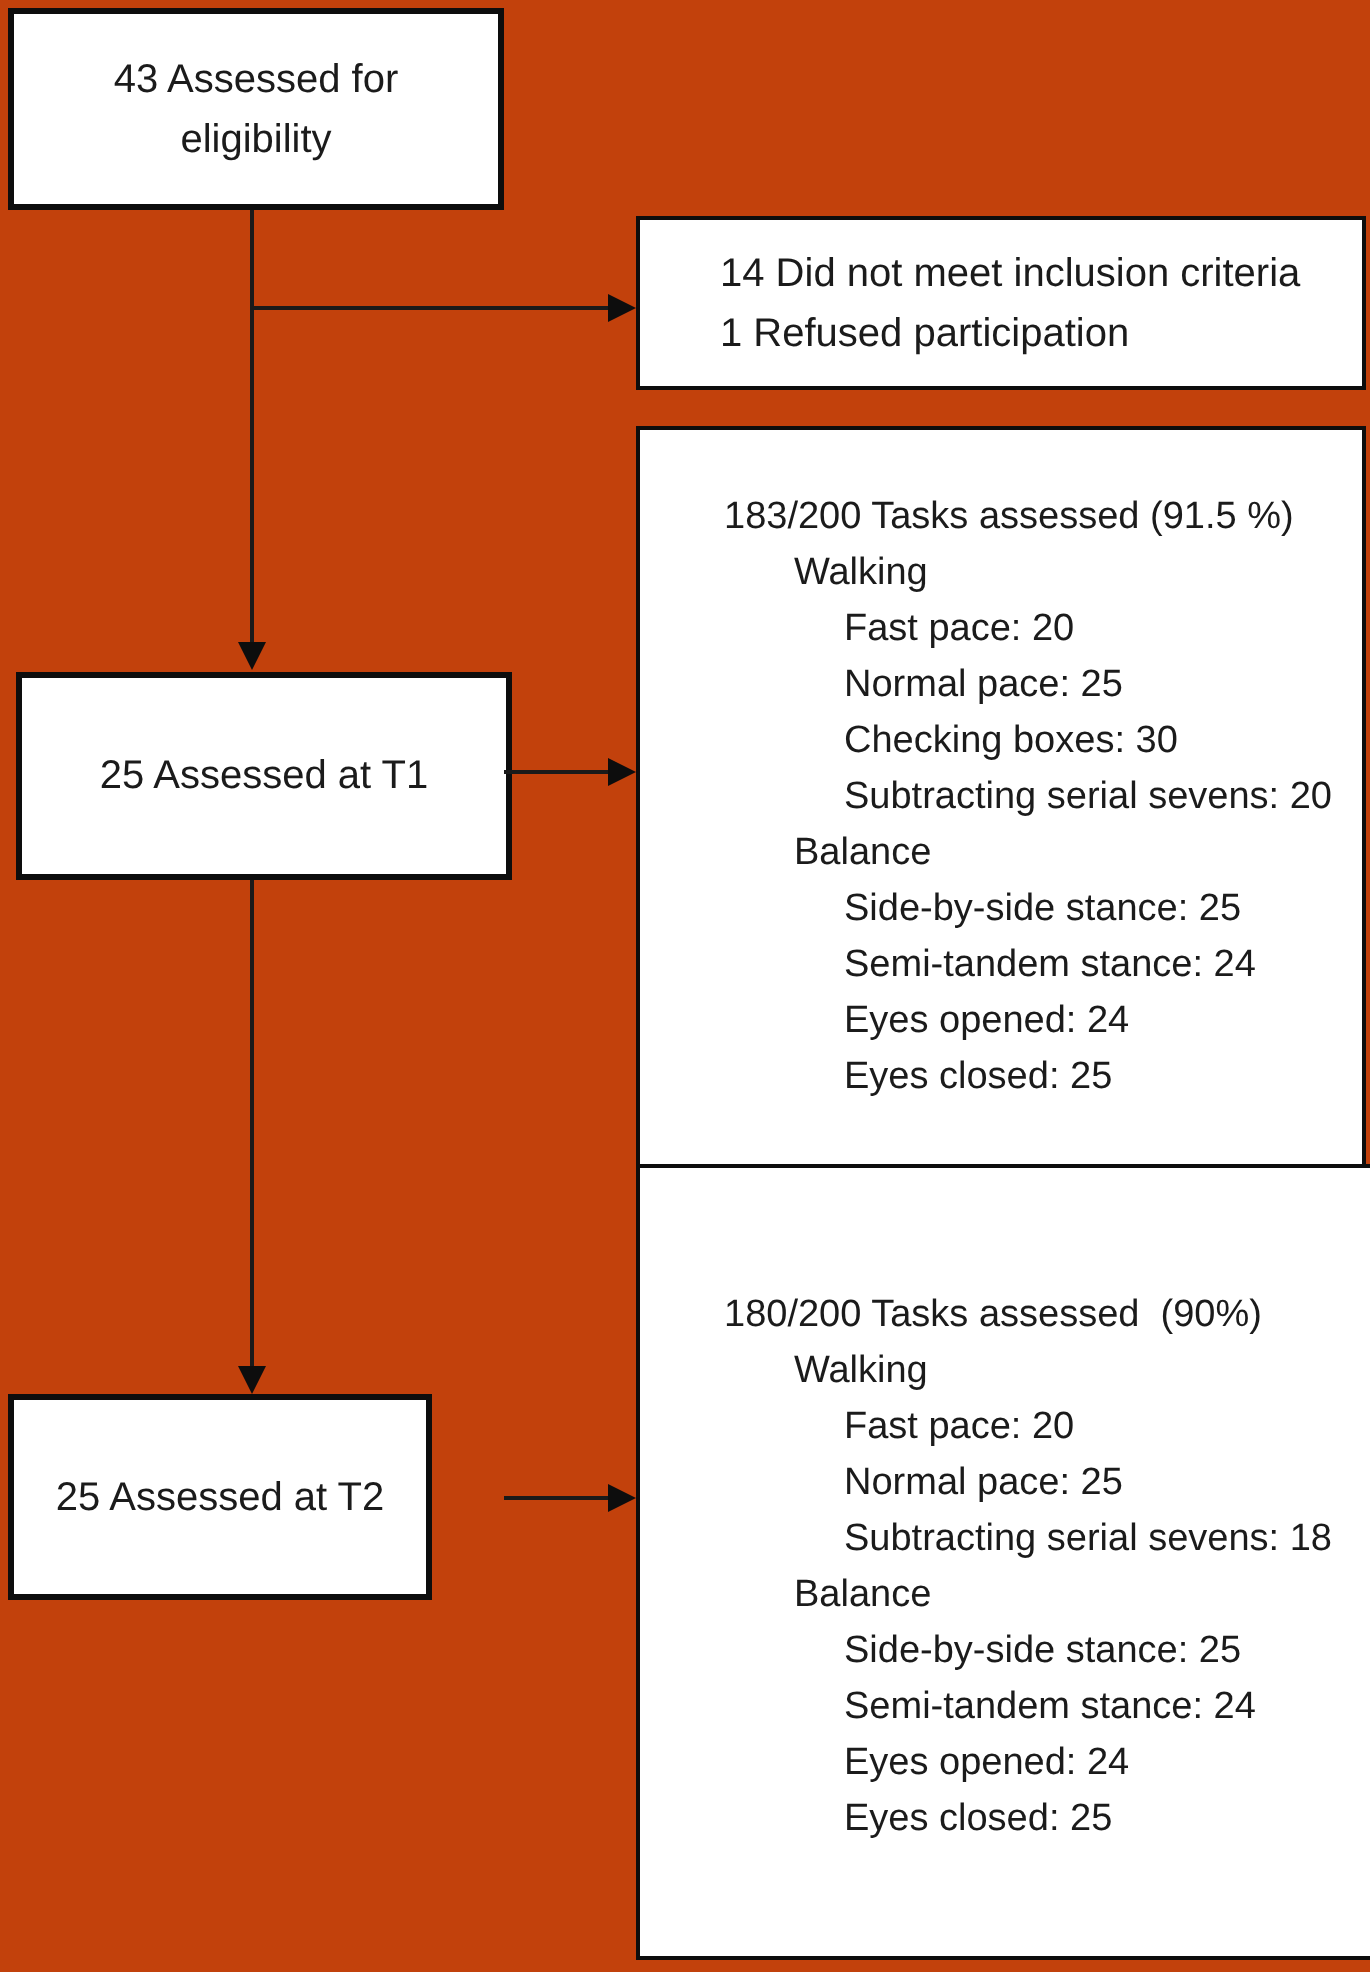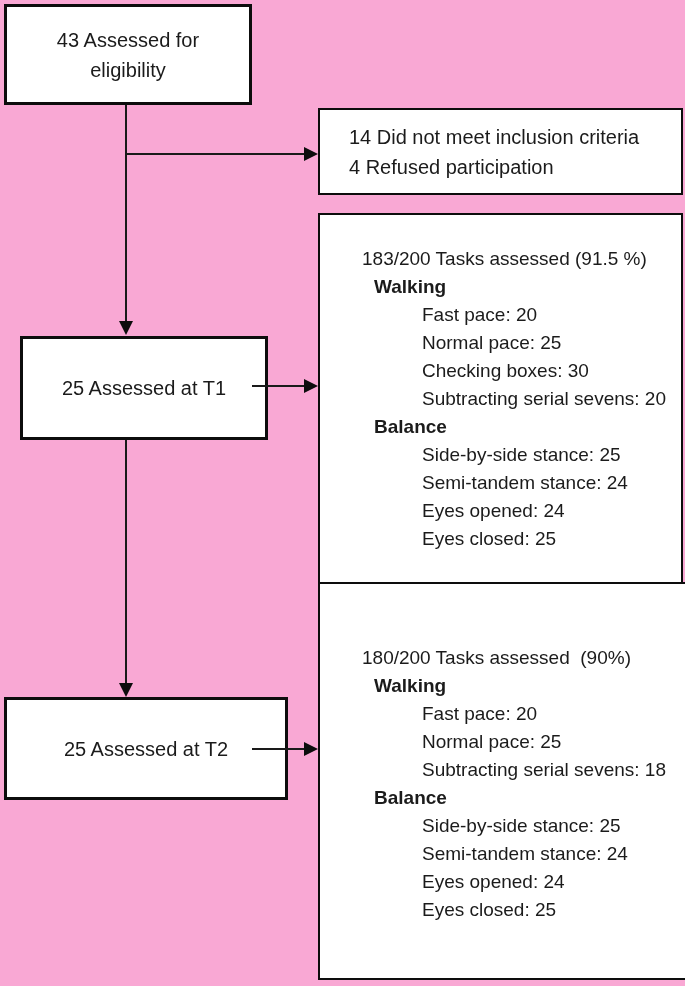--- a/index.html
+++ b/index.html
@@ -4,21 +4,21 @@
 <style>
   html, body {
     margin: 0;
     padding: 0;
     background: #ffffff;
   }
   #canvas {
     position: relative;
     width: 685px;
     height: 986px;
-    background: #f9a8d4;
+    background: #c2410c;
     font-family: "Liberation Sans", sans-serif;
     color: #1b1b1b;
     overflow: hidden;
   }
   .box {
     position: absolute;
     box-sizing: border-box;
     background: #ffffff;
   }
   .box.thick { border: 3px solid #0d0d0d; }
@@ -43,21 +43,21 @@
   .line {
     font-size: 19px;
     line-height: 28px;
     white-space: pre;
   }
   .excl-line {
     font-size: 20px;
     line-height: 30px;
     white-space: pre;
   }
-  .l1 { margin-left: 12px; font-weight: bold; }
+  .l1 { margin-left: 35px; }
   .l2 { margin-left: 60px; }
   .vline, .hline {
     position: absolute;
     background: #1a1a1a;
   }
   .vline { width: 2px; }
   .hline { height: 2px; }
   .arrow-right {
     position: absolute;
     width: 0; height: 0;
@@ -75,44 +75,44 @@
 </style>
 </head>
 <body>
 
 <div id="canvas">
 
   <div class="box thick center-box" style="left:4px; top:4px; width:248px; height:101px;">
     <div class="label wrap-narrow">43 Assessed for eligibility</div>
   </div>
 
-  <div class="box thin stack-box" style="left:318px; top:108px; width:365px; height:87px; padding-left:29px;">
+  <div class="box thin stack-box" style="left:318px; top:108px; width:365px; height:87px; padding-left:40px;">
     <div class="excl-line">14 Did not meet inclusion criteria</div>
-    <div class="excl-line">4 Refused participation</div>
+    <div class="excl-line">1 Refused participation</div>
   </div>
 
-  <div class="box thick center-box" style="left:20px; top:336px; width:248px; height:104px;align-items:center;">
+  <div class="box thick center-box" style="left:8px; top:336px; width:248px; height:104px;align-items:center;">
     <div class="label">25 Assessed at T1</div>
   </div>
 
   <div class="box thin" style="left:318px; top:213px; width:365px; height:448px; padding:30px 8px 0 42px;">
     <div class="line">183/200 Tasks assessed (91.5 %)</div>
     <div class="line l1">Walking</div>
     <div class="line l2">Fast pace: 20</div>
     <div class="line l2">Normal pace: 25</div>
     <div class="line l2">Checking boxes: 30</div>
     <div class="line l2">Subtracting serial sevens: 20</div>
     <div class="line l1">Balance</div>
     <div class="line l2">Side-by-side stance: 25</div>
     <div class="line l2">Semi-tandem stance: 24</div>
     <div class="line l2">Eyes opened: 24</div>
     <div class="line l2">Eyes closed: 25</div>
   </div>
 
-  <div class="box thick center-box" style="left:4px; top:697px; width:284px; height:103px;">
+  <div class="box thick center-box" style="left:4px; top:697px; width:212px; height:103px;">
     <div class="label">25 Assessed at T2</div>
   </div>
 
   <div class="box thin" style="left:318px; top:582px; width:382px; height:398px; padding:60px 8px 0 42px;">
     <div class="line">180/200 Tasks assessed  (90%)</div>
     <div class="line l1">Walking</div>
     <div class="line l2">Fast pace: 20</div>
     <div class="line l2">Normal pace: 25</div>
     <div class="line l2">Subtracting serial sevens: 18</div>
     <div class="line l1">Balance</div>

